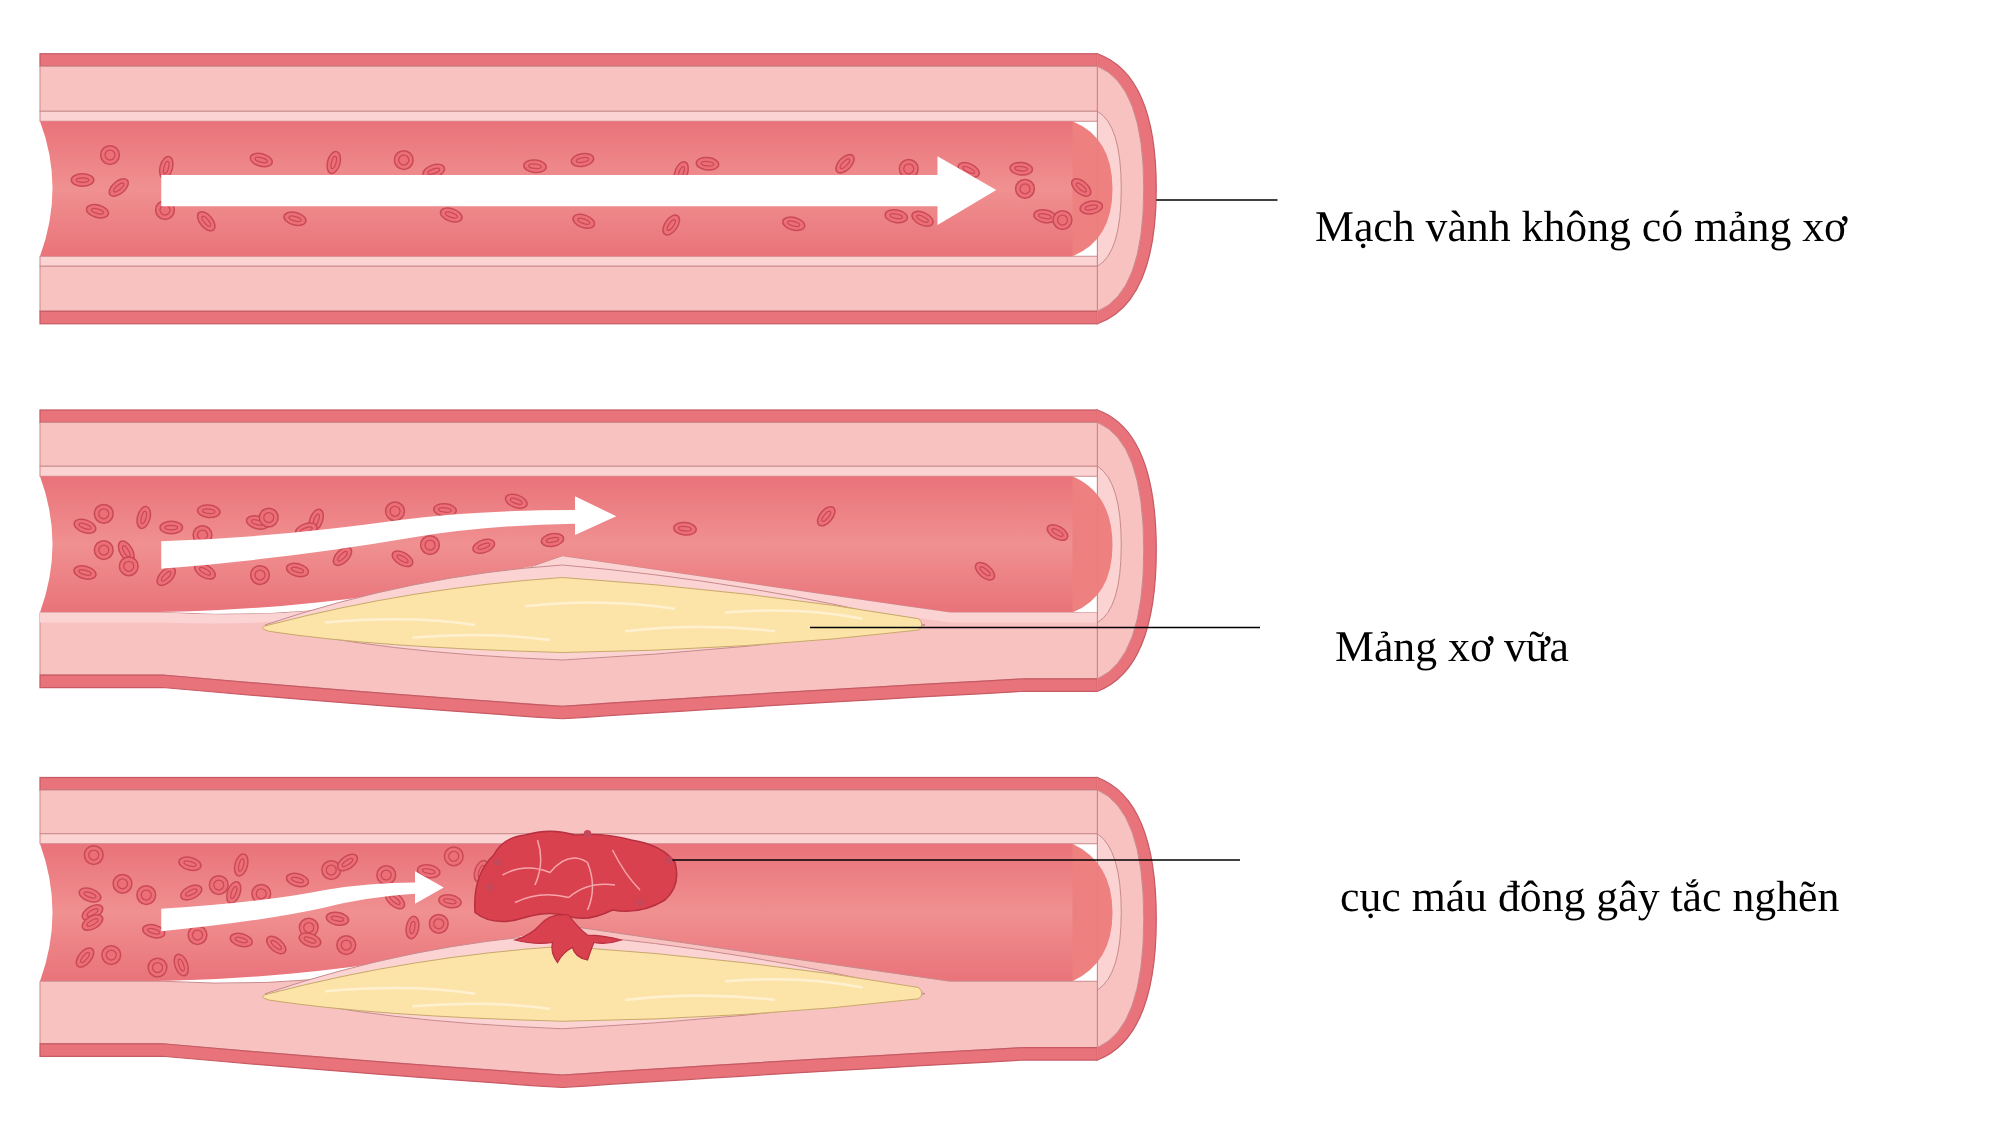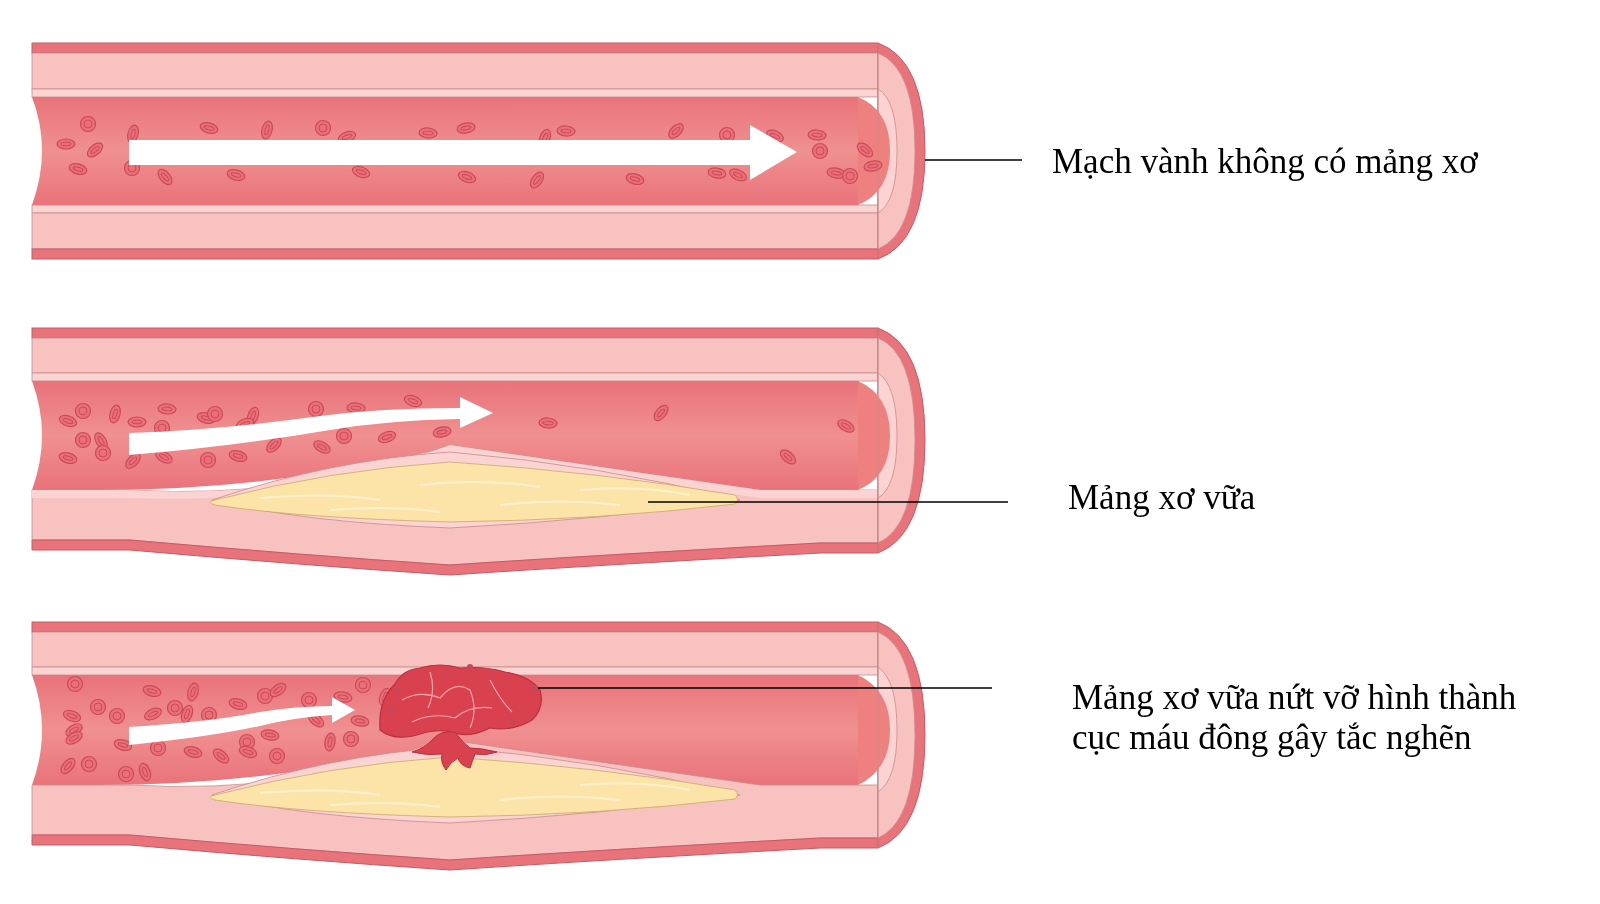--- a/index.html
+++ b/index.html
@@ -5,20 +5,21 @@
     html, body { margin: 0; padding: 0; background: #ffffff; }
     body { width: 1600px; height: 904px; position: relative; overflow: hidden; }
     #diagram { position: absolute; left: 0; top: 0; }
     .label {
       position: absolute;
       font-family: "Liberation Serif", "DejaVu Serif", serif;
       font-size: 35px;
       color: #000;
       line-height: 40px;
       white-space: nowrap;
+      margin-top: 20px;
     }
     #label-1 { left: 1052px; top: 142px; }
     #label-2 { left: 1068px; top: 478px; }
     #label-3 { left: 1072px; top: 678px; }
   </style>
 </head>
 <body>
 
 <svg id="diagram" width="1600" height="904" viewBox="0 0 1600 904" xmlns="http://www.w3.org/2000/svg">
   <defs>
@@ -228,15 +229,14 @@
       <circle cx="470" cy="667" r="3" fill="#C5485A"></circle>
     </g>
 
     <line x1="538" y1="688" x2="992" y2="688" stroke="#000" stroke-width="1.3"></line>
   </g>
 </svg>
 
 <div class="label" id="label-1">Mạch vành không có mảng xơ</div>
 <div class="label" id="label-2">Mảng xơ vữa</div>
 <div class="label" id="label-3">
-  <div>Mảng xơ vữa nứt vỡ hình thành</div>
   <div>cục máu đông gây tắc nghẽn</div>
 </div>
 
 </body></html>

